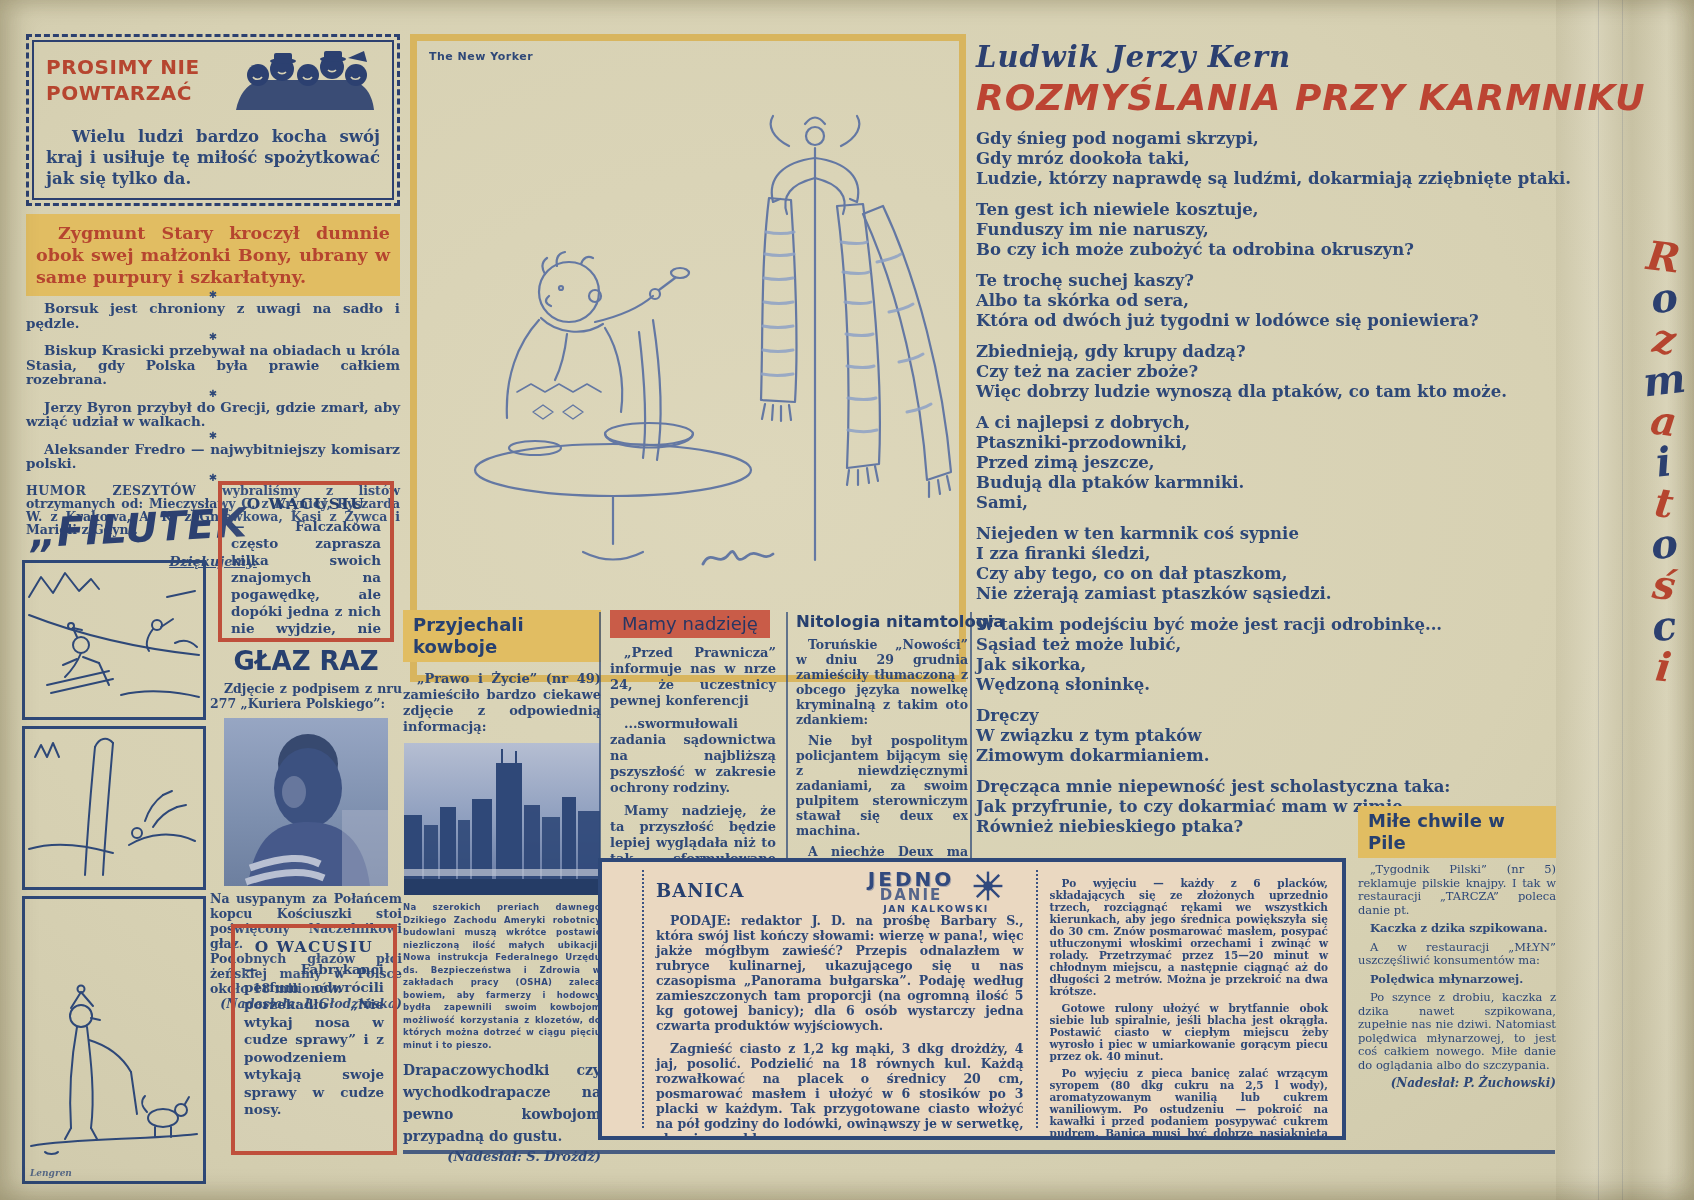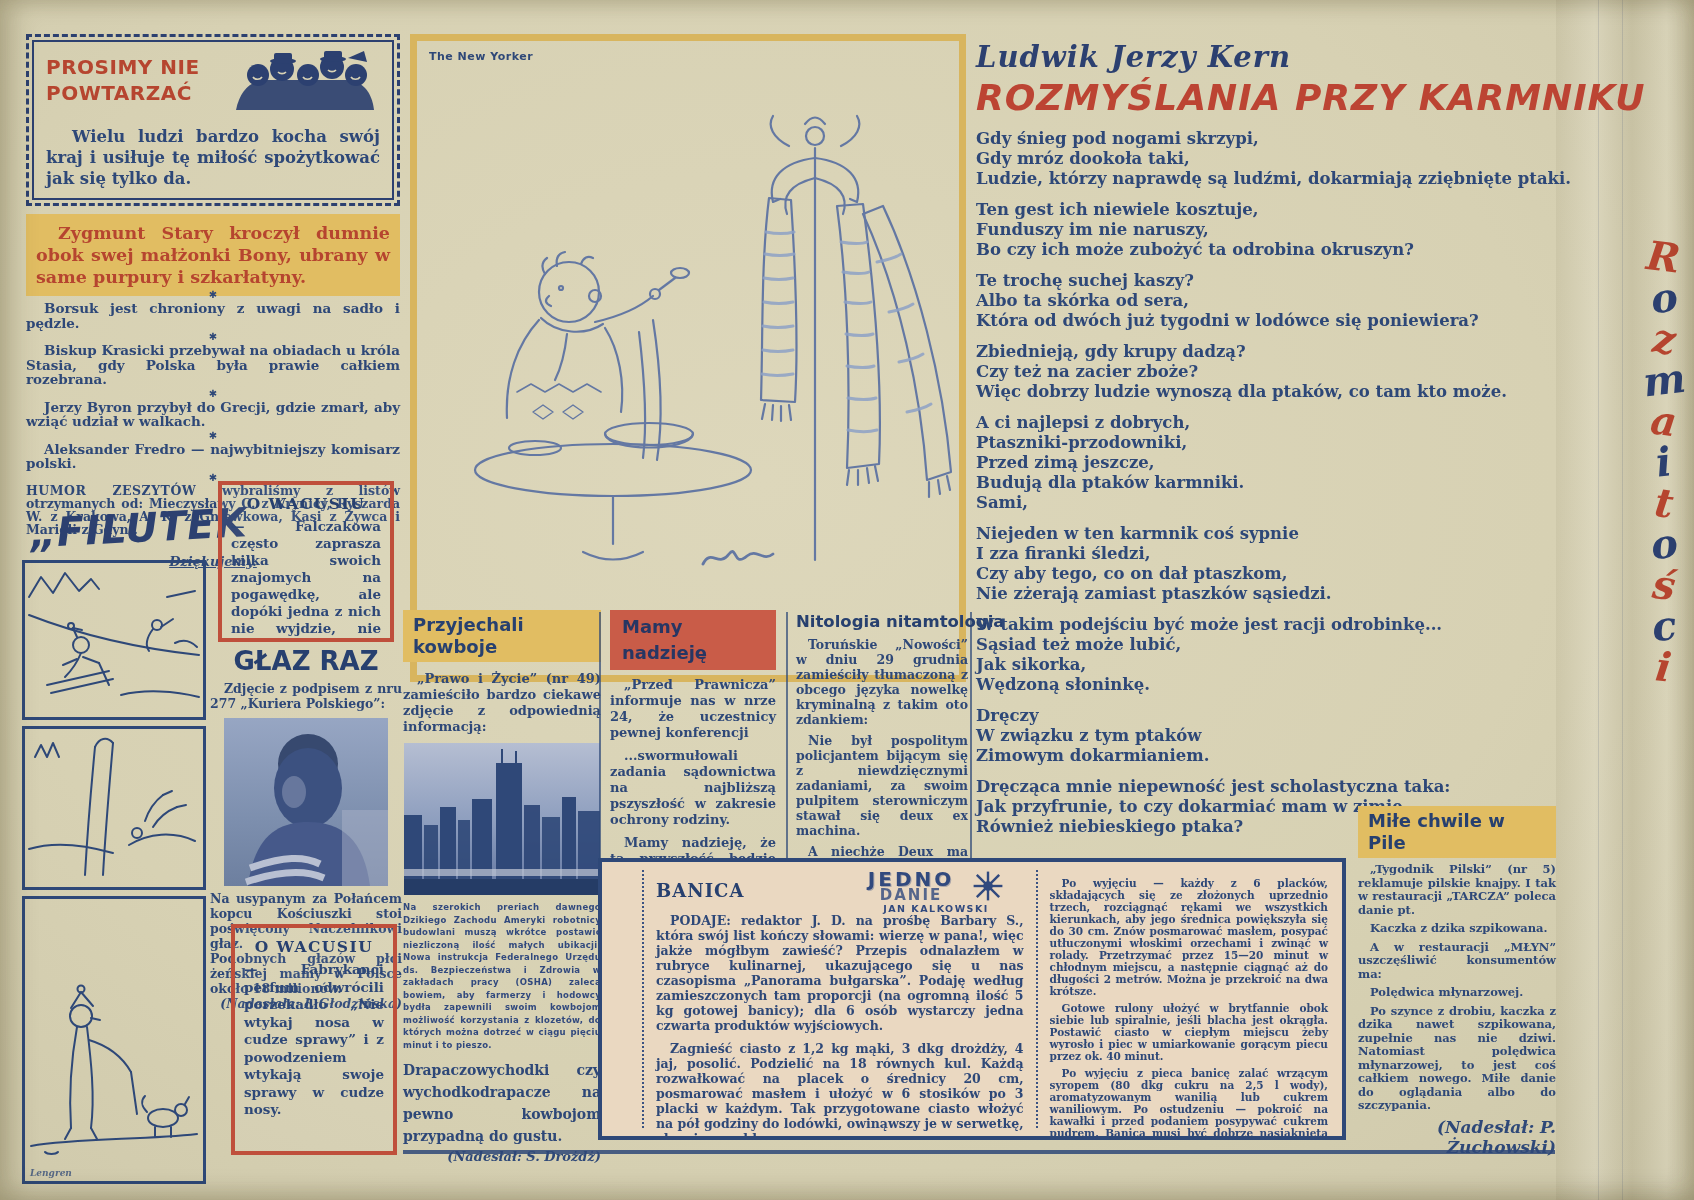--- a/index.html
+++ b/index.html
@@ -54,21 +54,21 @@
   .glaz-cap{font-weight:700;font-size:12.5px;line-height:15px;text-align:justify;}
   #glaz .credit{font-size:12.5px;}
 
   
   #cartoon{left:410px;top:34px;width:556px;height:648px;border:7px solid #d8b55e;box-sizing:border-box;}
   .ny-credit{position:absolute;left:12px;top:9px;font-family:"DejaVu Sans","Liberation Sans",sans-serif;font-weight:800;font-size:11px;letter-spacing:.5px;color:#2e4878;}
   #cartoon svg{position:absolute;inset:0;width:100%;height:100%;}
 
   
   .yellow-h{display:inline-block;background:#e1bd62;color:#27406f;font-family:"DejaVu Sans","Liberation Sans",sans-serif;font-weight:800;font-size:18px;line-height:22px;padding:4px 10px;}
-  .red-h{display:inline-block;background:#c95c48;color:#273663;font-family:"DejaVu Sans","Liberation Sans",sans-serif;font-weight:700;font-size:18px;line-height:26px;padding:4px 12px;}
+  .red-h{display:inline-block;background:#c95c48;color:#273663;font-family:"DejaVu Sans","Liberation Sans",sans-serif;font-weight:400;font-size:18px;line-height:20px;padding:4px 12px;}
 
   #kowboje{left:403px;top:610px;width:198px;}
   .kow-intro{font-weight:700;font-size:13px;line-height:16px;text-align:justify;text-indent:14px;margin-top:9px;}
   .kow-photo{width:198px;height:152px;margin-top:8px;display:block;}
   .kow-cap{font-family:"DejaVu Sans","Liberation Sans",sans-serif;font-weight:700;font-size:8.5px;line-height:12.5px;text-align:justify;letter-spacing:.3px;margin-top:6px;color:#31497e;}
   .kow-outro{font-weight:700;font-size:14px;line-height:22px;text-align:justify;margin-top:8px;}
   #kowboje .credit{font-size:13px;margin-top:2px;}
 
   #nadzieja{left:610px;top:610px;width:166px;}
   .nad-p{font-weight:700;font-size:13px;line-height:16px;text-align:justify;text-indent:14px;margin-top:7px;}
@@ -98,23 +98,23 @@
   .b-p2{font-weight:700;font-size:10.5px;line-height:12px;text-align:justify;text-indent:12px;margin-top:5px;}
   .jedno-logo{position:absolute;right:2px;top:0;width:195px;color:#31497e;text-align:center;}
   .jedno-row{display:flex;justify-content:center;align-items:center;gap:18px;}
   .jedno1{font-family:"DejaVu Sans","Liberation Sans",sans-serif;font-weight:800;font-size:20px;line-height:18px;letter-spacing:3px;text-shadow:1px 1px 0 rgba(49,73,126,.35);}
   .jedno2{font-family:"DejaVu Sans","Liberation Sans",sans-serif;font-weight:800;font-size:15px;line-height:14px;letter-spacing:2px;opacity:.8;}
   .jedno-emblem{width:32px;height:32px;flex:none;}
   .jedno3{font-family:"DejaVu Sans","Liberation Sans",sans-serif;font-weight:800;font-size:9.5px;letter-spacing:1.5px;margin-top:1px;}
 
   
   #pila{left:1358px;top:806px;width:198px;}
-  .pila-p{font-weight:700;font-size:11.5px;line-height:13.5px;text-align:justify;text-indent:12px;margin-top:5px;}
+  .pila-p{font-weight:400;font-size:11.5px;line-height:13.5px;text-align:justify;text-indent:12px;margin-top:5px;}
   .pila-bold{font-weight:800;}
-  #pila .credit{font-size:17px;margin-top:4px;}
+  #pila .credit{font-size:12px;margin-top:4px;}
 
   
   .crease{left:1556px;top:0;width:138px;height:1200px;
     background:linear-gradient(90deg, rgba(40,30,0,.05), rgba(255,255,255,.14) 28%, rgba(40,30,0,.07) 55%, rgba(255,255,255,.10) 80%, rgba(40,30,0,.05));}
   .crease-line{top:0;width:1px;height:1200px;background:rgba(44,64,112,.15);}
   #vlogo{left:1634px;top:236px;width:60px;display:flex;flex-direction:column;align-items:center;}
   .vletter{font-style:italic;font-weight:800;font-size:40px;line-height:41px;font-family:"DejaVu Serif","Liberation Serif",serif;}
 
   #bottom-rule{left:403px;top:1150px;width:1152px;height:4px;background:#2e4878;opacity:.85;}
 

